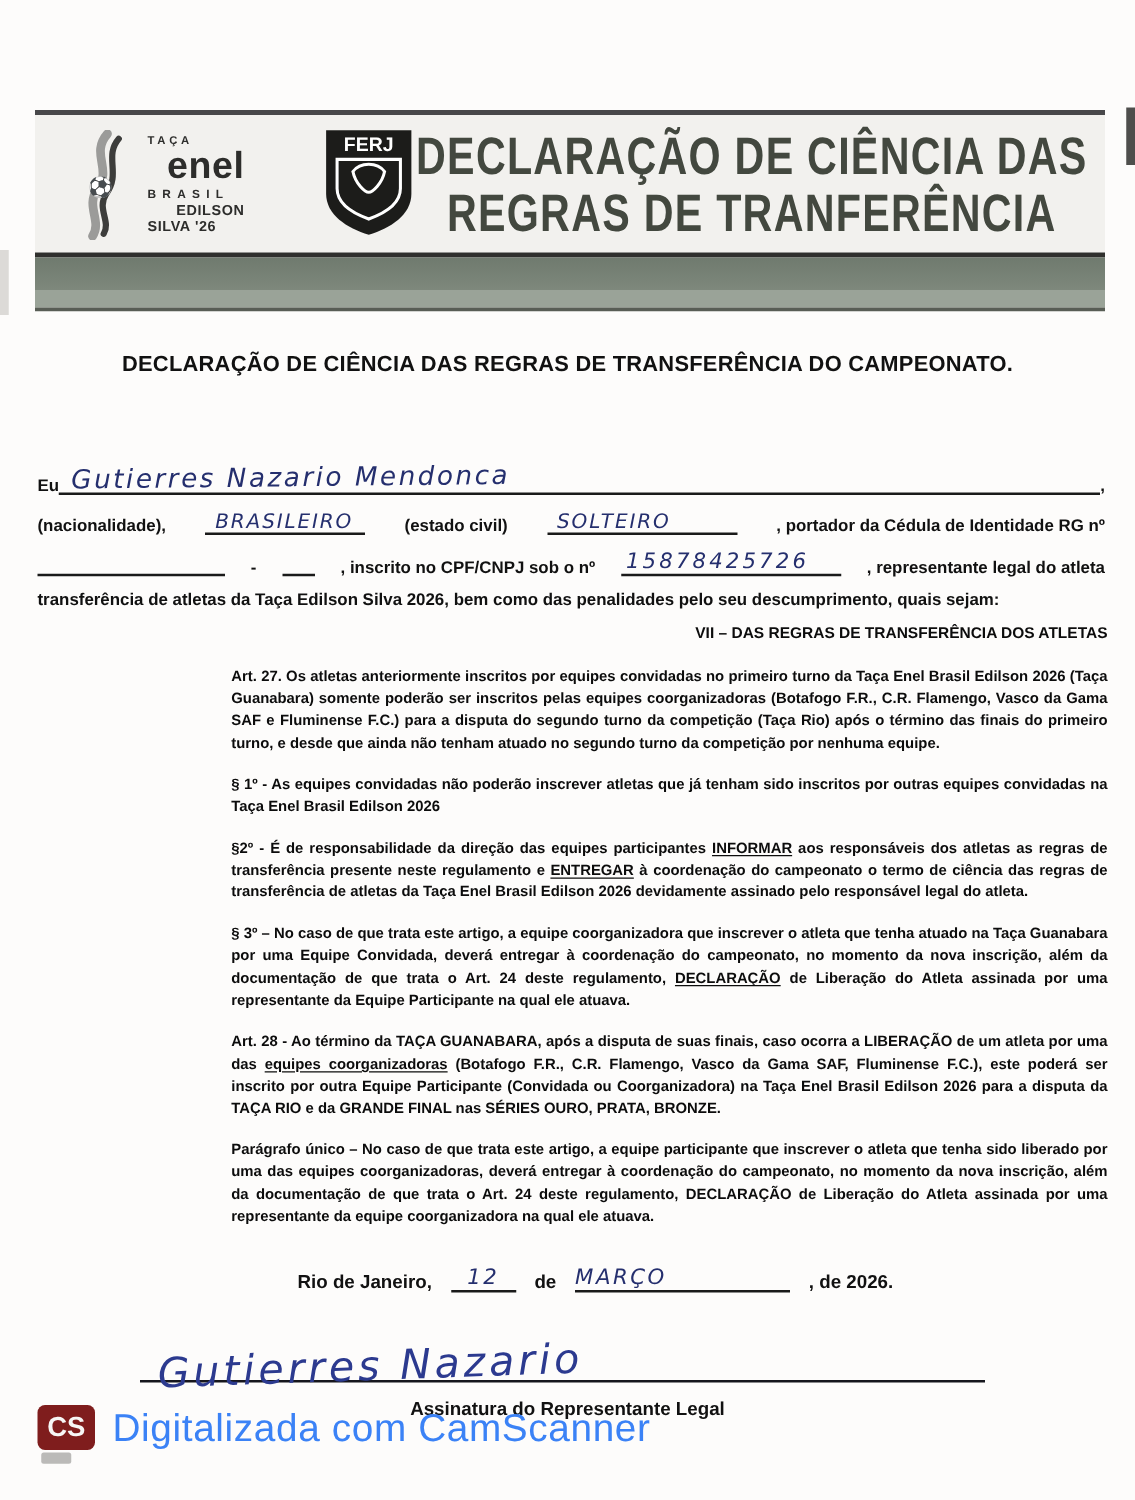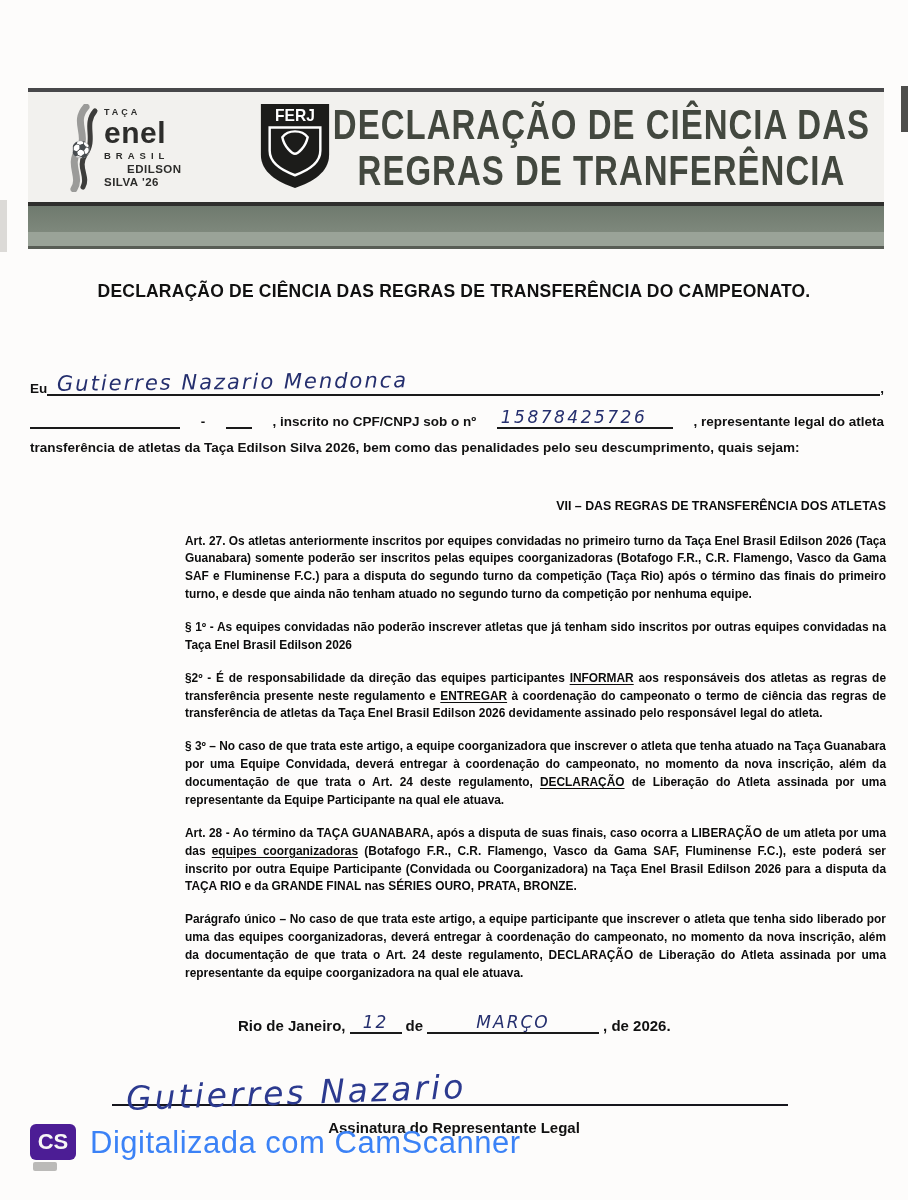--- a/index.html
+++ b/index.html
@@ -5,23 +5,23 @@
   html,body{margin:0;padding:0;}
   .page{position:relative;width:908px;height:1200px;background:#fdfcfb;overflow:hidden;
         font-family:"Liberation Sans",sans-serif;color:#111;}
   
   .banner{position:absolute;top:88px;left:28px;right:24px;}
   .banner-white{background:#f2f1ee;border-top:4px solid #48484a;display:flex;align-items:center;
                 padding:6px 10px 4px 34px;height:100px;}
   .logo-left{display:flex;align-items:center;width:190px;position:relative;}
   .swirl-wrap{position:relative;width:40px;height:88px;}
   .ball{position:absolute;left:9px;top:36px;font-size:16px;color:#555;}
-  .logo-text{display:flex;flex-direction:column;line-height:1;color:#2d2d2b;margin-left:2px;}
+  .logo-text{display:flex;flex-direction:column;line-height:1;color:#2d2d2b;margin-left:16px;}
   .lt-taca{font-size:9px;font-weight:700;letter-spacing:3px;}
-  .lt-enel{font-size:30px;font-weight:700;letter-spacing:0.5px;margin-top:1px;}
+  .lt-enel{font-size:30px;font-weight:700;letter-spacing:0.5px;margin-top:1px;text-align:right;}
   .lt-brasil{font-size:9.5px;font-weight:700;letter-spacing:5px;margin-top:3px;}
   .lt-ed{font-size:11.5px;font-weight:800;margin-top:4px;letter-spacing:0.5px;padding-left:23px;}
   .lt-ed2{font-size:11.5px;font-weight:800;margin-top:1px;letter-spacing:0.5px;}
   .ferj-badge{margin-left:10px;flex:none;}
   .banner-title{flex:1;text-align:center;font-weight:700;color:#43483f;
                 transform:scaleY(1.28);letter-spacing:1px;font-size:33px;line-height:1.1;
                 padding-right:4px;white-space:nowrap;}
   .band-line1{height:4px;background:#2f2f2d;}
   .band-dark{height:26px;background:linear-gradient(#6f7a6e,#7e887c);}
   .band-light{height:14px;background:#9aa398;}
@@ -48,33 +48,33 @@
   .u-athlete{width:442px;}
   .closing-line{font-weight:700;font-size:13.5px;}
   
   .rules{position:absolute;top:497px;left:185px;right:22px;font-size:11.9px;font-weight:700;
          text-align:justify;line-height:1.5;color:#0c0c0c;}
   .rules-heading{text-align:right;font-size:12.4px;margin-bottom:17px;}
   .rules p{margin:0 0 15px 0;}
   .rules u{text-underline-offset:2px;}
   
   .date-row{position:absolute;top:1012px;left:238px;display:flex;align-items:flex-end;
-            font-weight:700;font-size:15px;gap:4px;white-space:nowrap;}
+            font-weight:700;font-size:15px;gap:15px;white-space:nowrap;}
   .u-day{width:52px;justify-content:center;}
-  .u-month{width:172px;justify-content:center;}
+  .u-month{width:172px;justify-content:flex-start;}
   .hand-date{font-size:17px;letter-spacing:2px;}
   .sig-line{position:absolute;top:1044px;left:112px;width:676px;height:60px;
             border-bottom:2.5px solid #16161d;}
   .sig-hand{position:absolute;left:14px;bottom:-8px;font-size:33px;letter-spacing:3px;
             color:#2c3a8f;transform:rotate(-2deg);white-space:nowrap;}
   .sig-caption{position:absolute;top:1119px;left:0;right:0;text-align:center;
                font-weight:700;font-size:15px;}
   
   .wm{position:absolute;top:1124px;left:30px;display:flex;align-items:flex-start;gap:14px;}
-  .cs-badge{width:46px;height:36px;background:#4c1d95;border-radius:6px;color:#f7f6f5;
+  .cs-badge{width:46px;height:36px;background:#7f1d1d;border-radius:6px;color:#f7f6f5;
             font-weight:700;font-size:22px;display:flex;align-items:center;justify-content:center;
             position:relative;}
   .cs-badge::after{content:"";position:absolute;left:3px;bottom:-11px;width:24px;height:9px;
                    background:#bbbab8;border-radius:2px;}
   .wm-text{font-size:31px;color:#3b82f6;letter-spacing:0.5px;padding-top:1px;}
 </style>
 </head>
 <body>
 
 <div class="page">
@@ -123,20 +123,31 @@
 
   <div class="intro">
     <div class="row">
       <span>Eu</span>
       <span class="uline flex1">
         <span class="hand hand-name">Gutierres Nazario Mendonca</span>
       </span>
       <span>,</span>
     </div>
     <div class="row justify">
+      <span>(nacionalidade),</span>
+      <span class="uline u-nat">
+        <span class="hand hand-mid">BRASILEIRO</span>
+      </span>
+      <span>(estado civil)</span>
+      <span class="uline u-civ">
+        <span class="hand hand-mid">SOLTEIRO</span>
+      </span>
+      <span>, portador da Cédula de Identidade RG nº</span>
+    </div>
+    <div class="row justify">
       <span class="uline u-blank1"></span>
       <span>-</span>
       <span class="uline u-blank2"></span>
       <span>, inscrito no CPF/CNPJ sob o nº</span>
       <span class="uline u-cpf">
         <span class="hand hand-cpf">15878425726</span>
       </span>
       <span>, representante legal do atleta</span>
     </div>
     <div class="closing-line">transferência de atletas da Taça Edilson Silva 2026, bem como das penalidades pelo seu descumprimento, quais sejam:</div>

